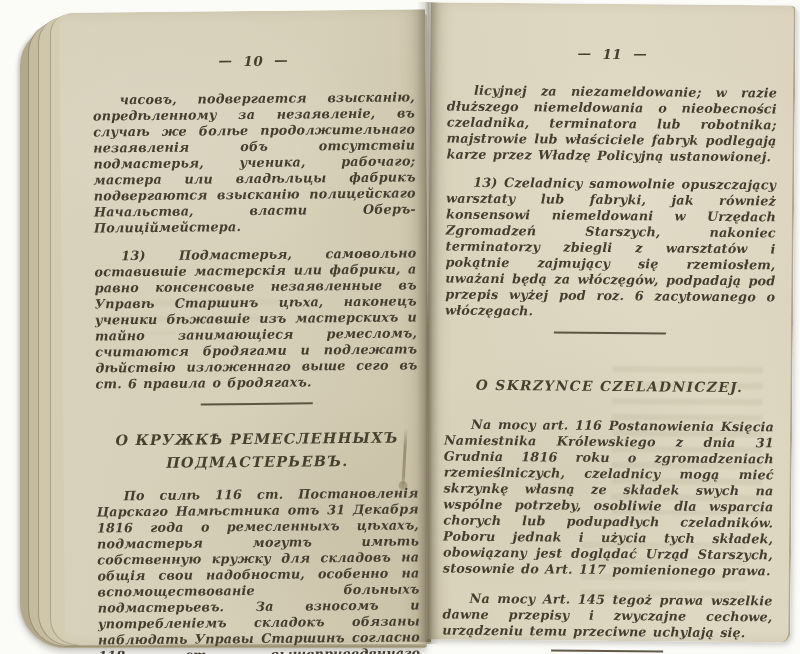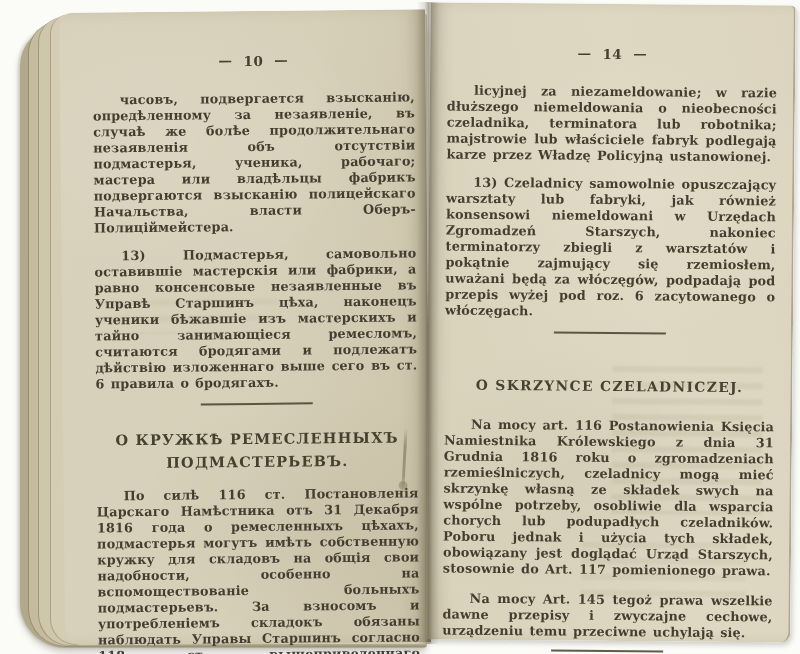--- a/index.html
+++ b/index.html
@@ -3,21 +3,21 @@
 <meta charset="utf-8">
 <style>
   html,body{margin:0;padding:0;}
   body{
     width:800px;height:654px;
     background:#fcfcfa;
     font-family:"DejaVu Serif", serif;
     overflow:hidden;
     position:relative;
   }
-  .scan{position:absolute;left:0;top:0;width:800px;height:654px;background:#fbfbf8;}
+  .scan{position:absolute;left:0;top:0;width:800px;height:654px;background:#fbfbf8;font-style:italic;}
 
   
   .sheet{position:absolute;}
   .s1{left:20px;top:26px;width:406px;height:622px;border-radius:40px 2px 2px 46px;
       background:#b2a98c;box-shadow:0 4px 7px rgba(60,55,40,.25), -2px 0 3px rgba(60,55,40,.15);}
   .s2{left:28px;top:21px;width:398px;height:625px;border-radius:32px 2px 2px 38px;
       background:#c5bc9f;border-left:1px solid rgba(92,82,58,.45);border-bottom:1px solid rgba(92,82,58,.4);}
   .s3{left:38px;top:17px;width:388px;height:628px;border-radius:26px 2px 2px 32px;
       background:#cfc7ab;border-left:1px solid rgba(92,82,58,.4);border-bottom:1px solid rgba(92,82,58,.35);}
   .s4{left:50px;top:14px;width:376px;height:630px;border-radius:20px 2px 2px 26px;
@@ -120,21 +120,21 @@
       <p class="para p3">По силѣ 116 ст. Постановленія Царскаго Намѣстника отъ 31 Декабря 1816 года о ремесленныхъ цѣхахъ, подмастерья могутъ имѣть собственную кружку для складовъ на общія свои надобности, особенно на вспомоществованіе больныхъ подмастерьевъ. За взносомъ и употребленіемъ складокъ обязаны наблюдать Управы Старшинъ согласно 118 ст. вышеприведеннаго постановленія.</p>
 
     </div>
   </div>
 
   <div class="page page-right">
     <div class="ghost ghost-a"></div>
     <div class="ghost ghost-b"></div>
     <div class="text-col">
       <div class="page-head">
-        <span class="dash">—</span><span>14</span><span class="dash">—</span>
+        <span class="dash">—</span><span>11</span><span class="dash">—</span>
       </div>
       <p class="para p1">licyjnej za niezameldowanie; w razie dłuższego niemeldowania o nieobecności czeladnika, terminatora lub robotnika; majstrowie lub właściciele fabryk podlegają karze przez Władzę Policyjną ustanowionej.</p>
       <p class="para p2">13) Czeladnicy samowolnie opuszczający warsztaty lub fabryki, jak również konsensowi niemeldowani w Urzędach Zgromadzeń Starszych, nakoniec terminatorzy zbiegli z warsztatów i pokątnie zajmujący się rzemiosłem, uważani będą za włóczęgów, podpadają pod przepis wyżej pod roz. 6 zacytowanego o włóczęgach.</p>
       <div class="rule rule1"></div>
       <h2 class="heading">O SKRZYNCE CZELADNICZEJ.</h2>
       <p class="para p3">Na mocy art. 116 Postanowienia Księcia Namiestnika Królewskiego z dnia 31 Grudnia 1816 roku o zgromadzeniach rzemieślniczych, czeladnicy mogą mieć skrzynkę własną ze składek swych na wspólne potrzeby, osobliwie dla wsparcia chorych lub podupadłych czeladników. Poboru jednak i użycia tych składek, obowiązany jest doglądać Urząd Starszych, stosownie do Art. 117 pomienionego prawa.</p>
       <p class="para p4">Na mocy Art. 145 tegoż prawa wszelkie dawne przepisy i zwyczajne cechowe, urządzeniu temu przeciwne uchylają się.</p>
       <div class="rule rule2"></div>
     </div>
   </div>

